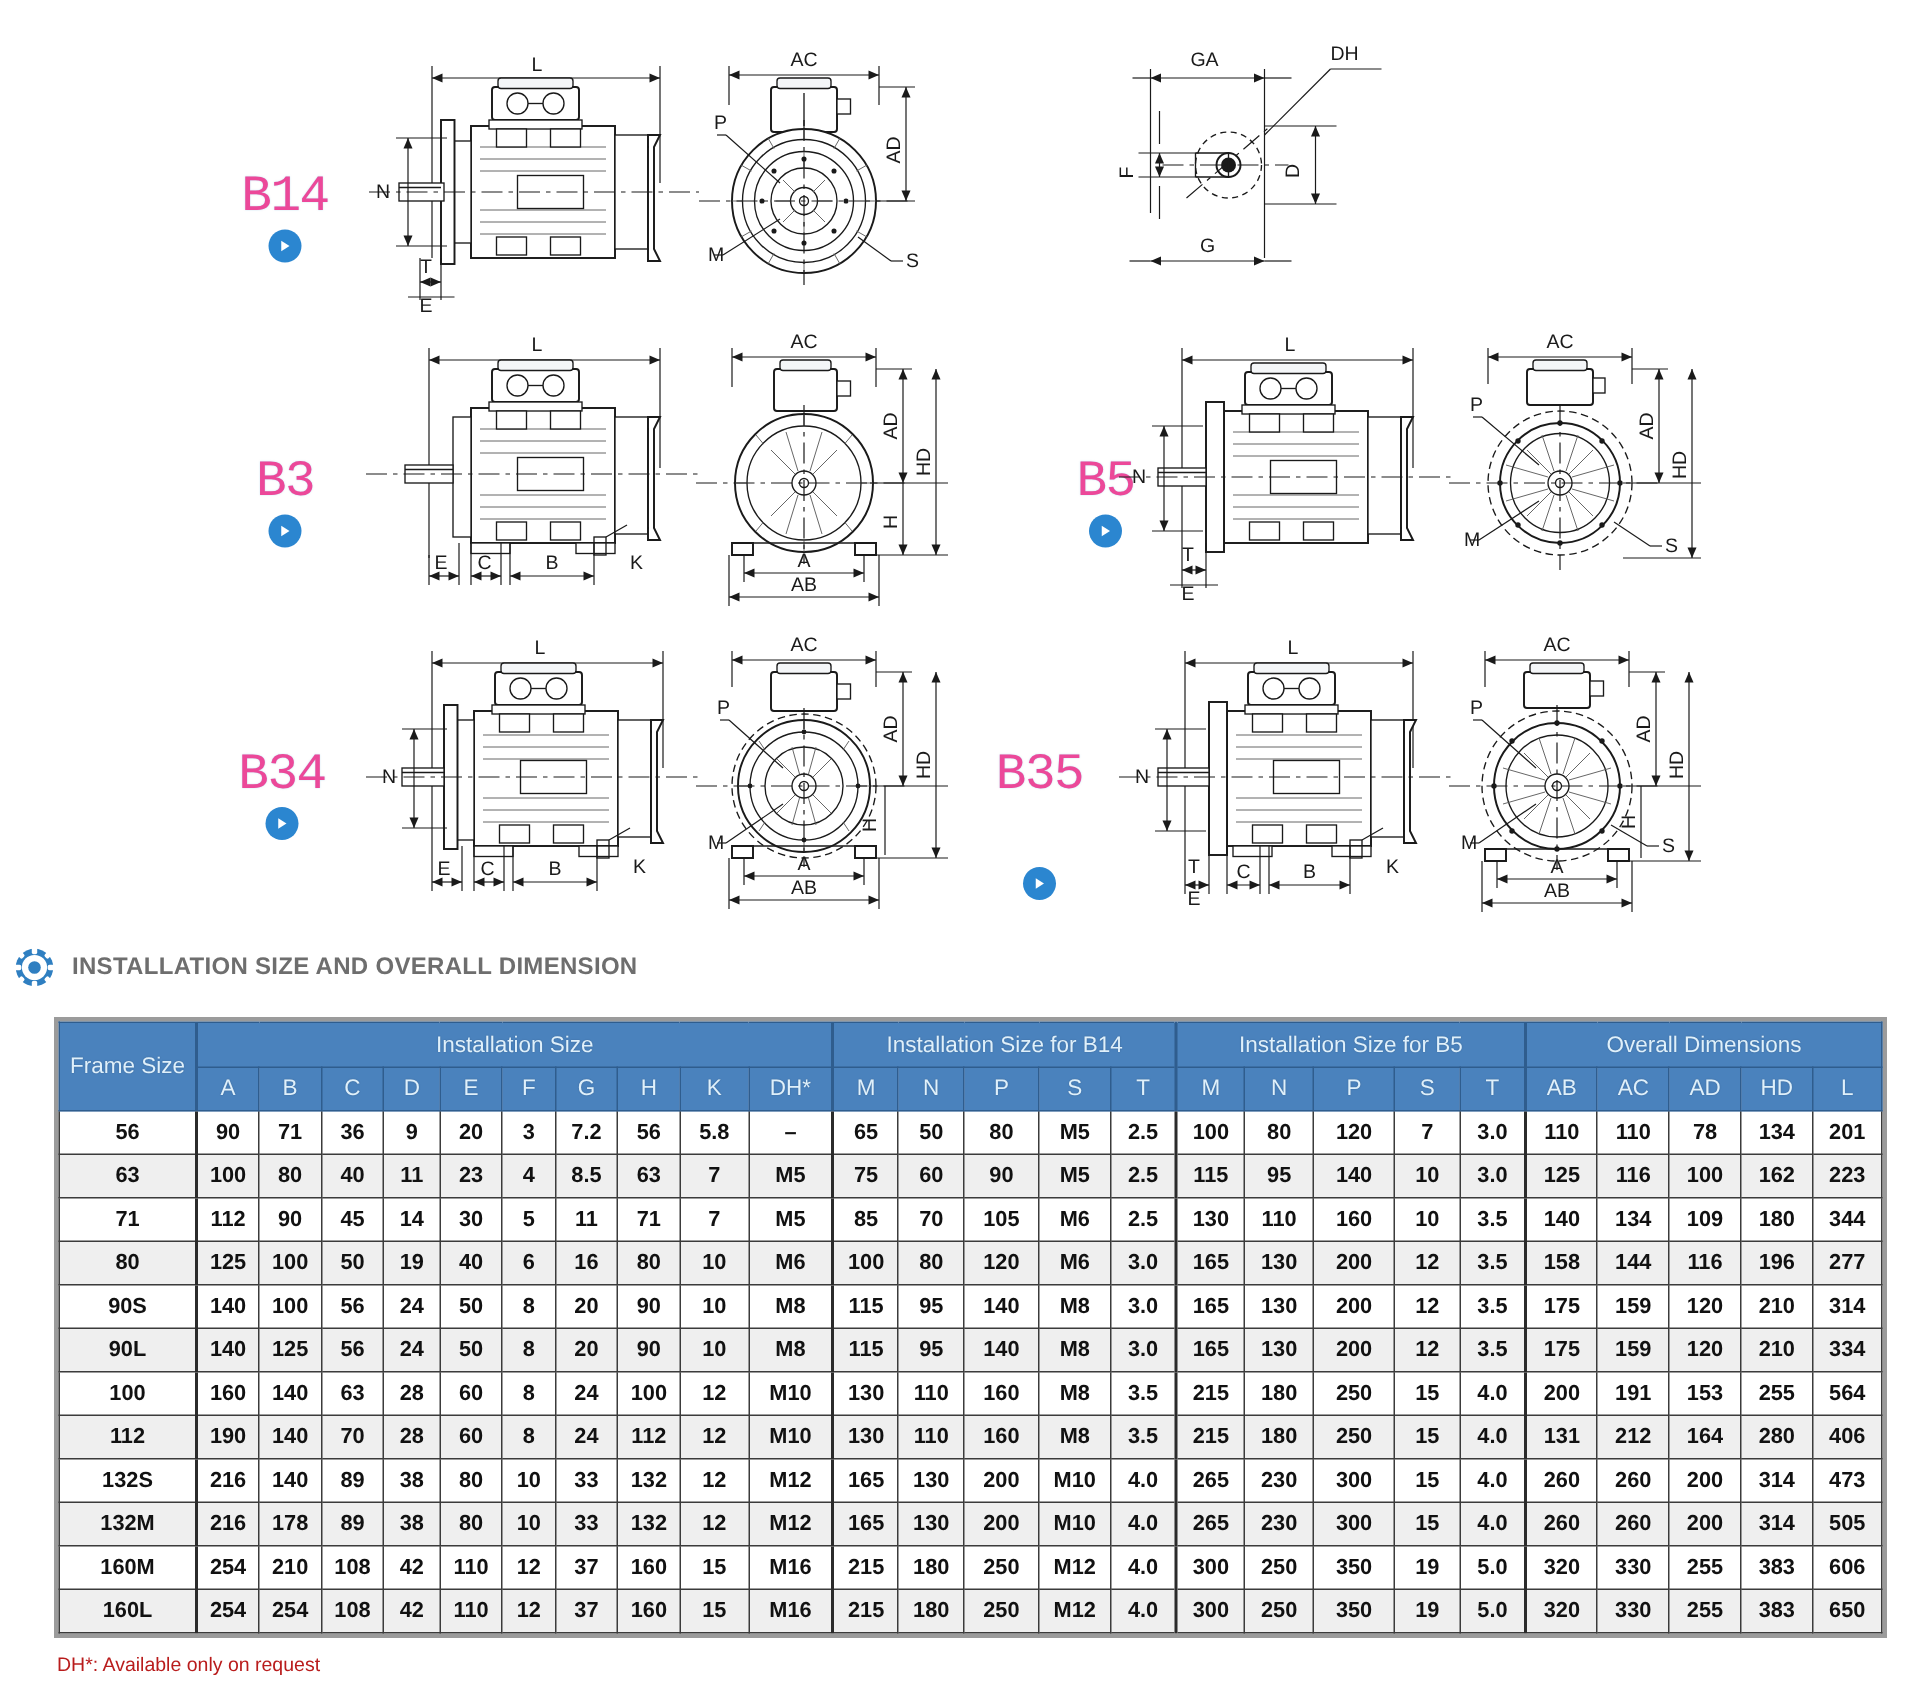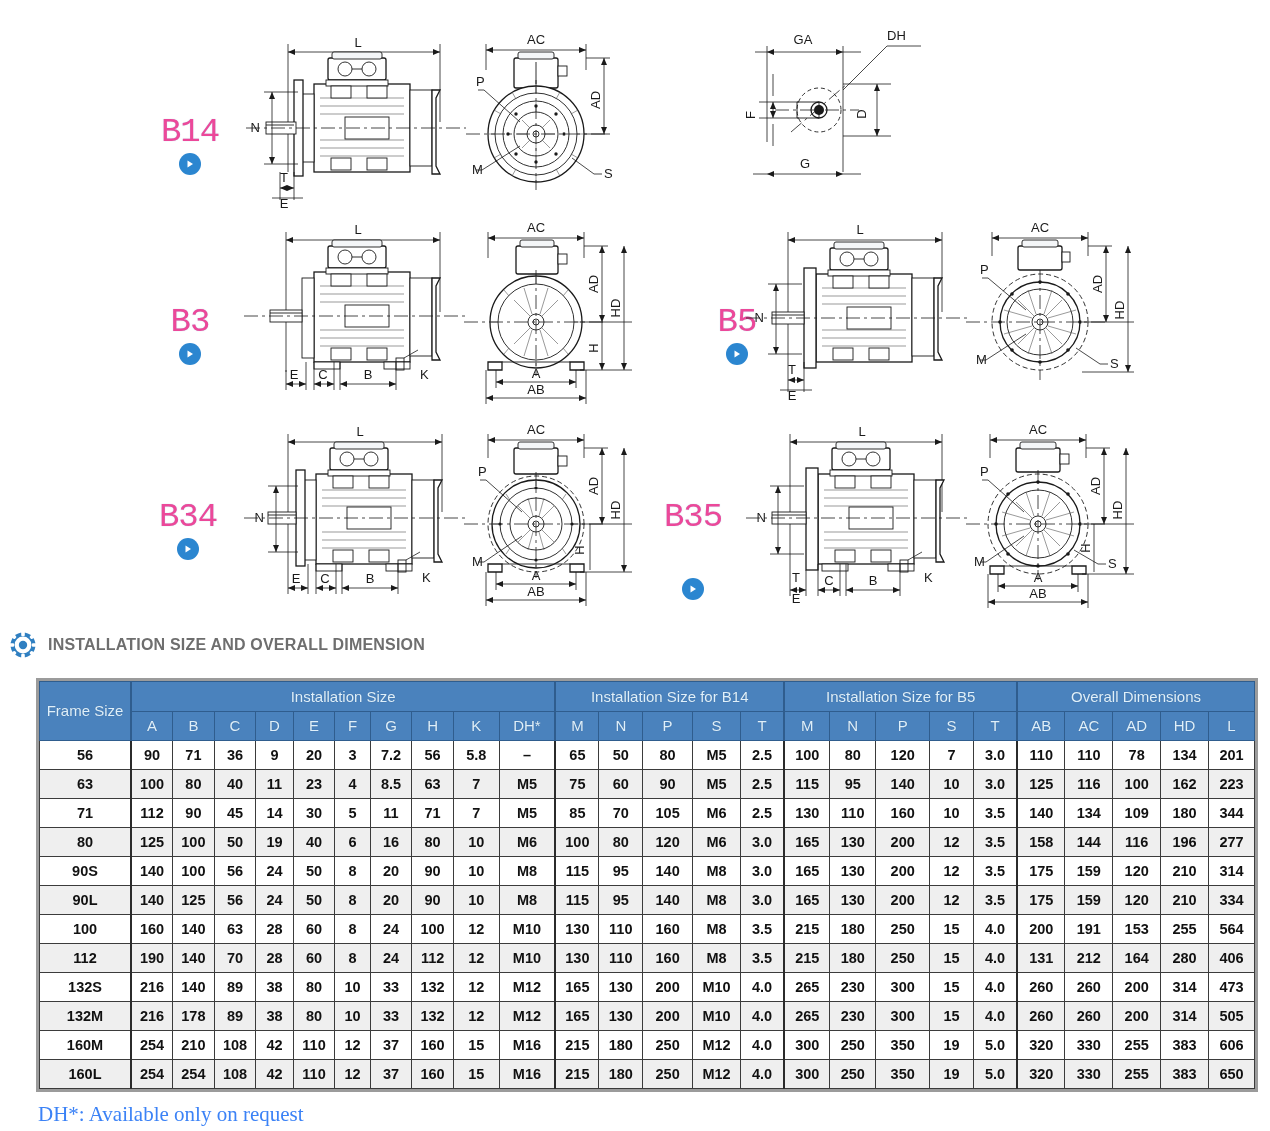--- a/index.html
+++ b/index.html
@@ -97,22 +97,22 @@
   table.dims thead th.frame { font-size: 15px; line-height: 18px; }
   table.dims tbody tr.odd td { background: #ffffff; }
   table.dims tbody tr.even td { background: #efefef; }
   table.dims tbody td.frame { font-weight: bold; }
   
   table.dims .gsep { border-left: 2.5px solid #2b2b2b; }
   table.dims thead th.gsep { border-left: 2.5px solid #2f5d8e; }
 
   .footnote {
     position: absolute; left: 38px; top: 1102px;
-    font-size: 21px; color: #3b82f6;
-    font-family: Liberation Serif, serif;
+    font-size: 13px; color: #b91c1c;
+    font-family: Liberation Sans, sans-serif;
   }
 </style>
 </head>
 <body>
 
 <div class="page">
 
   <div class="drawings">
 
     <div class="mount-label" style="left:145px; top:115px;">

